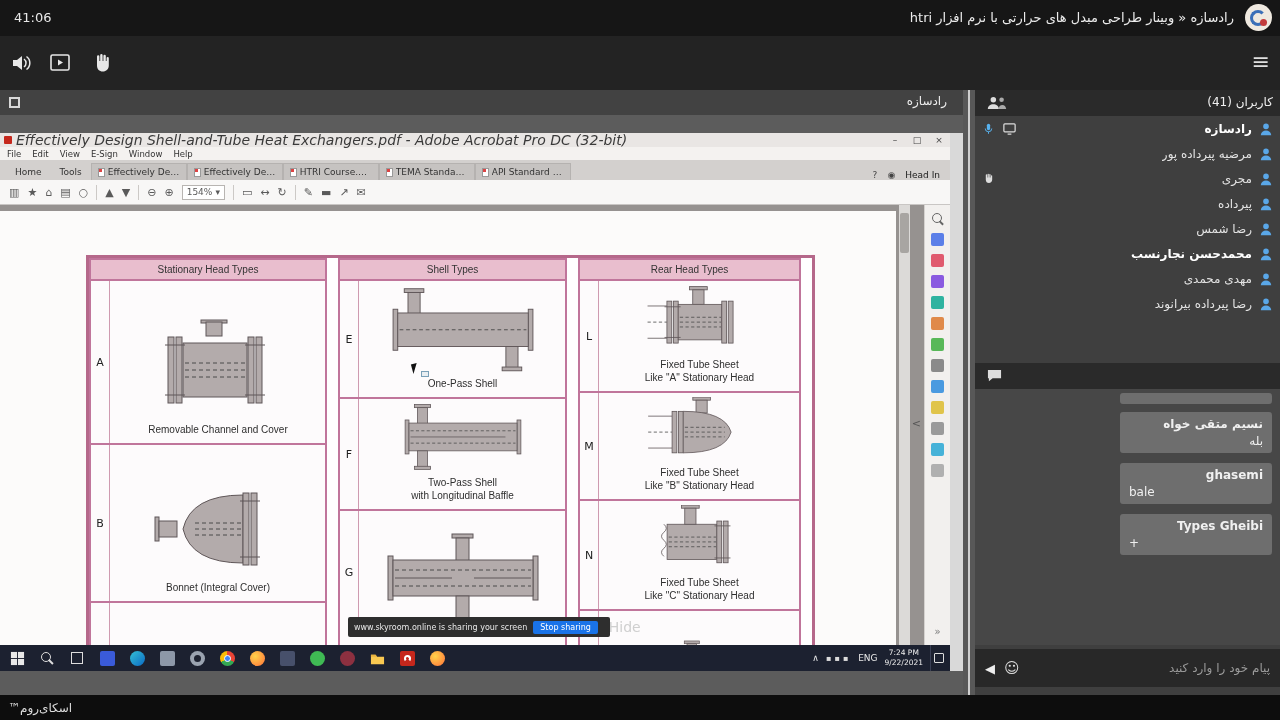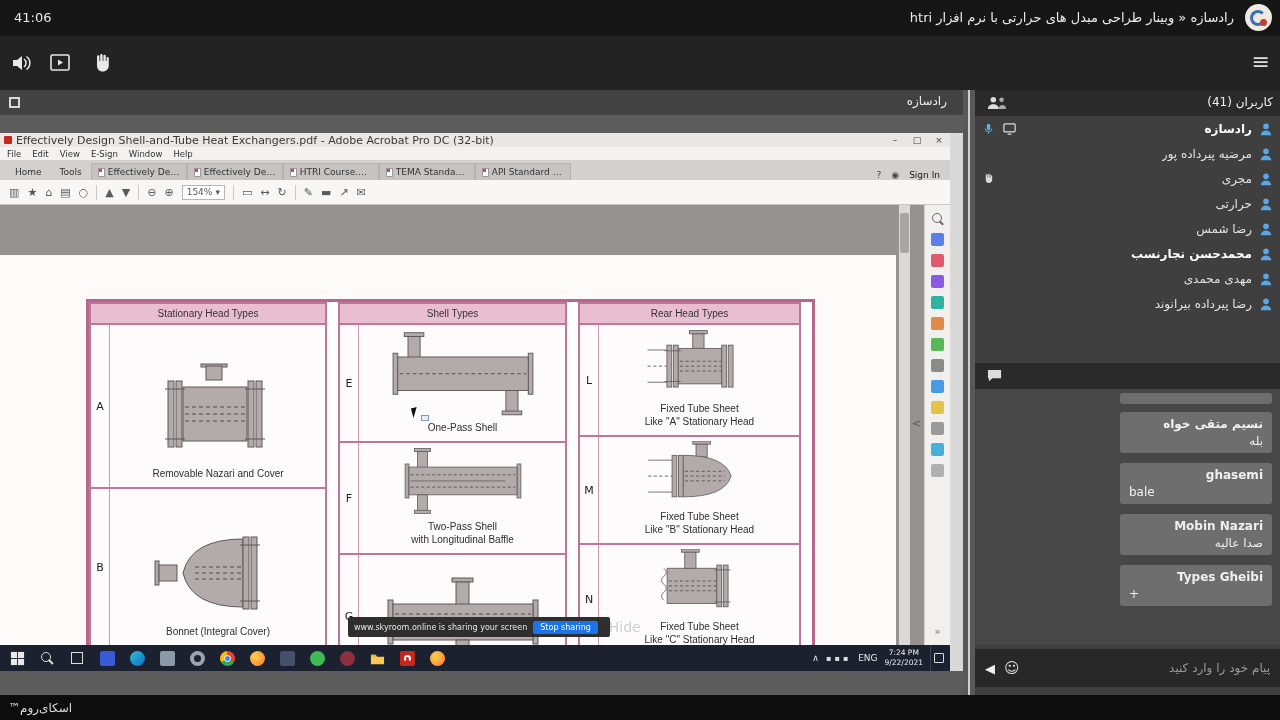--- a/index.html
+++ b/index.html
@@ -26,40 +26,40 @@
   .expand-icon { position:absolute; left:9px; top:7px; width:11px; height:11px; border:2px solid #d8d8d8; }
   .presenter { position:absolute; right:16px; top:4px; font-size:12px; direction:rtl; }
   .stage-prev { position:absolute; left:2px; top:328px; color:#cfcfcf; font-size:20px; }
   .screen { position:absolute; top:43px; left:0; width:950px; height:538px; background:#2d5f8b; }
   .screen-edge { position:absolute; top:43px; left:950px; width:13px; height:538px; background:#d9d9d9; }
 
   
   .acrobat { position:absolute; top:0; left:0; width:950px; height:512px; background:#bfbcba; color:#333; }
   .acro-title { height:14px; background:#e9e6e4; display:flex; align-items:center; padding-left:4px; gap:4px; }
   .acro-app-ic { width:8px; height:8px; background:#c5271c; border-radius:1px; flex:0 0 auto; }
-  .acro-title .t { font-size:11px; white-space:nowrap; overflow:hidden; color:#3a3a3a; }
+  .acro-title .t { font-size:14px; white-space:nowrap; overflow:hidden; color:#3a3a3a;font-style:italic; }
   .win-btns { margin-left:auto; display:flex; }
   .win-btn { width:22px; text-align:center; font-size:9px; color:#444; cursor:pointer; }
   .acro-menu { height:13px; background:#f4f2f0; display:flex; gap:11px; padding-left:7px; align-items:center; font-size:8.5px; color:#333; }
   .menu-item { cursor:pointer; }
   .acro-tabs { height:20px; background:#d3d0ce; display:flex; align-items:flex-end; padding-left:6px; font-size:9px; color:#333; }
   .nav-tab { padding:3px 9px; cursor:pointer; }
   .doc-tab { display:flex; align-items:center; gap:3px; padding:3px 6px; background:#c6c3c1; border:1px solid #b5b2b0; border-bottom:none; max-width:96px; white-space:nowrap; overflow:hidden; cursor:pointer; }
   .doc-tab:first-child { background:#f0eeec; }
   .tab-file-icon { width:7px; height:9px; background:#fff; border:1px solid #999; flex:0 0 auto; position:relative; }
   .tab-file-icon::after { content:""; position:absolute; left:0; top:0; width:3px; height:3px; background:#d44; }
   .tab-label { overflow:hidden; text-overflow:ellipsis; }
   .tab-right { margin-left:auto; display:flex; align-items:center; gap:10px; padding-right:10px; font-size:9px; color:#444; }
   .signin { color:#1a1a1a; cursor:pointer; }
   .acro-toolbar { height:25px; background:#f8f7f6; border-bottom:1px solid #c9c6c4; display:flex; align-items:center; gap:8px; padding:0 9px; font-size:11px; color:#5a5a5a; }
   .acro-icon { cursor:pointer; line-height:1; }
   .sep { width:1px; height:15px; background:#ccc9c6; }
   .zoom-box { font-size:9px; border:1px solid #b8b5b2; background:#fff; padding:0 4px; height:15px; line-height:14px; display:flex; align-items:center; gap:3px; }
   .doc-area { position:absolute; top:72px; left:0; right:0; bottom:0; background:#969290; overflow:hidden; }
-  .pdf-page { position:absolute; left:0; top:6px; width:896px; height:434px; background:#fcfbfa; overflow:hidden;margin-top:44px; }
+  .pdf-page { position:absolute; left:0; top:6px; width:896px; height:434px; background:#fcfbfa; overflow:hidden; }
   .v-scroll { position:absolute; right:40px; top:0; bottom:0; width:11px; background:#dcdad8; }
   .v-thumb { margin:8px 1px; height:40px; background:#a8a5a2; border-radius:2px; }
   .tools-strip { position:absolute; right:0; top:0; bottom:0; width:26px; background:#f2f0ee; border-left:1px solid #d5d2cf; display:flex; flex-direction:column; align-items:center; gap:8px; padding-top:8px; }
   .tool-sq { width:13px; height:13px; border-radius:2px; cursor:pointer; }
   .mag-dark { width:12px; height:12px; position:relative; }
   .mag-dark::before { content:""; position:absolute; width:8px; height:8px; border:1.5px solid #666; border-radius:50%; left:0; top:0; }
   .mag-dark::after { content:""; position:absolute; width:5px; height:1.5px; background:#666; transform:rotate(45deg); left:7px; top:9px; }
   .collapse-arrow { position:absolute; right:29px; top:212px; color:#555; font-size:11px; }
   .strip-more { color:#777; font-size:10px; margin-top:auto; margin-bottom:8px; }
 
@@ -242,21 +242,21 @@
 
             <div class="doc-tab">
               <span class="tab-file-icon"></span>
               <span class="tab-label">API Standard 660 (...</span>
 
             </div>
 
           <span class="tab-right">
             <span>?</span>
             <span>◉</span>
-            <span class="signin">Sign In</span>
+            <span class="signin">Head In</span>
           </span>
         </div>
 
         <div class="acro-toolbar">
 
             <span class="acro-icon">▥</span>
 
             <span class="acro-icon">★</span>
 
             <span class="acro-icon">⌂</span>
@@ -316,21 +316,21 @@
                     <rect x="105" y="18" width="6" height="66" class="met"></rect>
                       <rect x="113" y="18" width="6" height="66" class="met"></rect>
                     <line x1="22" y1="26" x2="42" y2="26" class="sld"></line>
                       <line x1="22" y1="76" x2="42" y2="76" class="sld"></line>
                     <line x1="102" y1="26" x2="122" y2="26" class="sld"></line>
                       <line x1="102" y1="76" x2="122" y2="76" class="sld"></line>
                     <line x1="42" y1="44" x2="103" y2="44" class="dash"></line>
                       <line x1="42" y1="51" x2="103" y2="51" class="dash"></line>
                       <line x1="42" y1="58" x2="103" y2="58" class="dash"></line>
                   </svg>
-                  <div class="caption">Removable Nazari and Cover</div>
+                  <div class="caption">Removable Channel and Cover</div>
                 </div>
                 <div class="trow h-b">
                   <span class="letter-strip">B</span>
                   <svg width="150" height="100" viewBox="0 0 150 100">
                     <path d="M100,16 Q48,16 40,50 Q48,84 100,84 Z" class="met"></path>
                     <rect x="100" y="14" width="6" height="72" class="met"></rect>
                       <rect x="108" y="14" width="6" height="72" class="met"></rect>
                     <rect x="12" y="38" width="4" height="24" class="met"></rect>
                       <rect x="16" y="42" width="18" height="16" class="met"></rect>
                     <line x1="97" y1="22" x2="117" y2="22" class="sld"></line>
@@ -654,21 +654,21 @@
         </div>
 
 
         <div class="user-row">
           <span class="u-ic">
             <svg width="14" height="14" viewBox="0 0 16 16">
               <circle cx="8" cy="5" r="3.2" fill="#5aa7e8"></circle>
               <path d="M2 15c.5-3.4 2.8-5.2 6-5.2s5.5 1.8 6 5.2z" fill="#5aa7e8"></path>
             </svg>
           </span>
-          <span class="u-name">حرارتی</span>
+          <span class="u-name">پیرداده</span>
           <span class="u-sp"></span>
 
         </div>
 
         <div class="user-row">
           <span class="u-ic">
             <svg width="14" height="14" viewBox="0 0 16 16">
               <circle cx="8" cy="5" r="3.2" fill="#5aa7e8"></circle>
               <path d="M2 15c.5-3.4 2.8-5.2 6-5.2s5.5 1.8 6 5.2z" fill="#5aa7e8"></path>
             </svg>
@@ -730,24 +730,20 @@
         <div class="bubble">
           <span class="sender">نسیم متقی خواه</span>
           <span class="text">بله</span>
         </div>
 
         <div class="bubble">
           <span class="sender">ghasemi</span>
           <span class="text">bale</span>
         </div>
 
-        <div class="bubble">
-          <span class="sender">Mobin Nazari</span>
-          <span class="text">صدا عالیه</span>
-        </div>
 
         <div class="bubble">
           <span class="sender">Types Gheibi</span>
           <span class="text">+</span>
         </div>
 
     </div>
 
     <div class="chat-inputbar">
       <span class="send-ic">◀</span>

